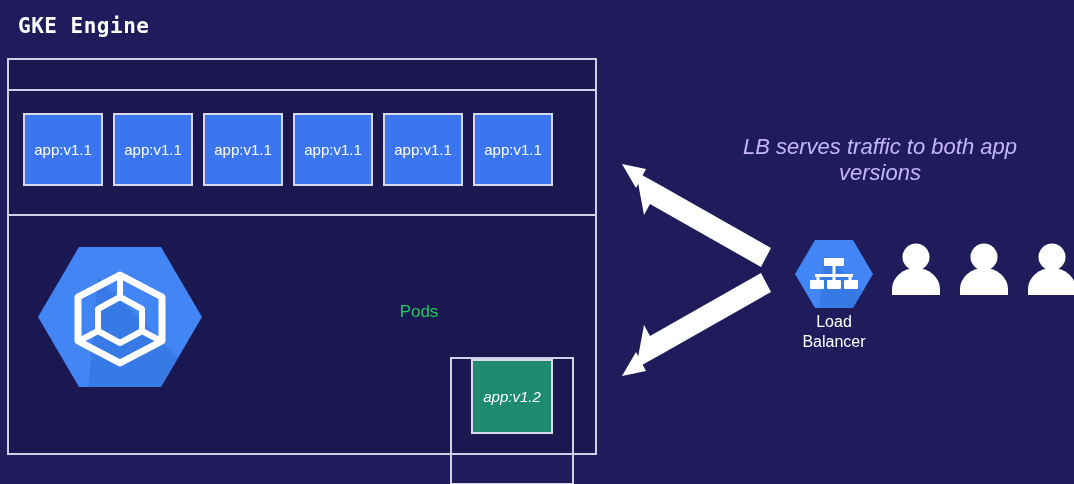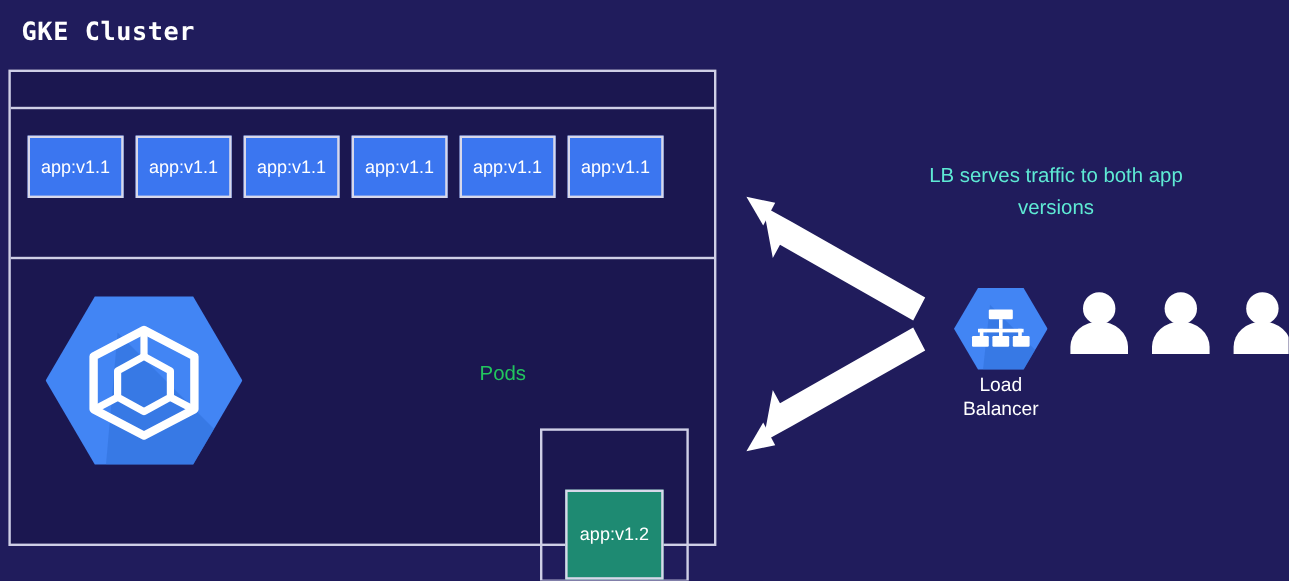--- a/index.html
+++ b/index.html
@@ -63,21 +63,21 @@
   }
   .pods-row {
     position: absolute;
     left: 14px;
     top: 22px;
     display: flex;
     gap: 10px;
   }
   .pod-blue {
     width: 80px;
-    height: 52px;
+    height: 73px;
     background: #3b76f0;
     border: 2px solid #d8d8ea;
     box-sizing: border-box;
     display: flex;
     align-items: center;
     justify-content: center;
     color: #ffffff;
     font-size: 15px;
     letter-spacing: 0px;
   }
@@ -119,22 +119,23 @@
   
   .pod-container {
     position: absolute;
     left: 441px;
     top: 141px;
     width: 124px;
     height: 128px;
     border: 2px solid #cfcfe6;
     box-sizing: border-box;
     display: flex;
-    align-items: flex-end;
+    align-items: flex-start;
     justify-content: center;
+    font-style: italic;
   }
   .pod-green {
     width: 82px;
     height: 75px;
     background: #1e8a72;
     border: 2px solid #d8d8ea;
     box-sizing: border-box;
     display: flex;
     align-items: center;
     justify-content: center;
@@ -142,23 +143,24 @@
     font-size: 15px;
   }
 
   
   .lb-caption {
     position: absolute;
     left: 700px;
     top: 134px;
     width: 360px;
     text-align: center;
-    color: #5eead4;
-    font-size: 17px;
+    color: #c4b5fd;
+    font-size: 22px;
     line-height: 26px;
+    font-style: italic;
   }
 
   .arrows-svg {
     position: absolute;
     left: 600px;
     top: 145px;
     width: 220px;
     height: 250px;
   }
 
@@ -184,21 +186,21 @@
     display: flex;
     gap: 12px;
   }
   .user-icon { width: 56px; height: 52px; }
 </style>
 </head>
 <body>
 
 <div id="stage">
 
-  <div class="gke-title">GKE Cluster</div>
+  <div class="gke-title">GKE Engine</div>
 
   <div class="cluster-box">
 
     <div class="cluster-header-strip"></div>
 
     <div class="pods-band">
       <div class="pods-row">
         <div class="pod-blue">app:v1.1</div>
         <div class="pod-blue">app:v1.1</div>
         <div class="pod-blue">app:v1.1</div>

